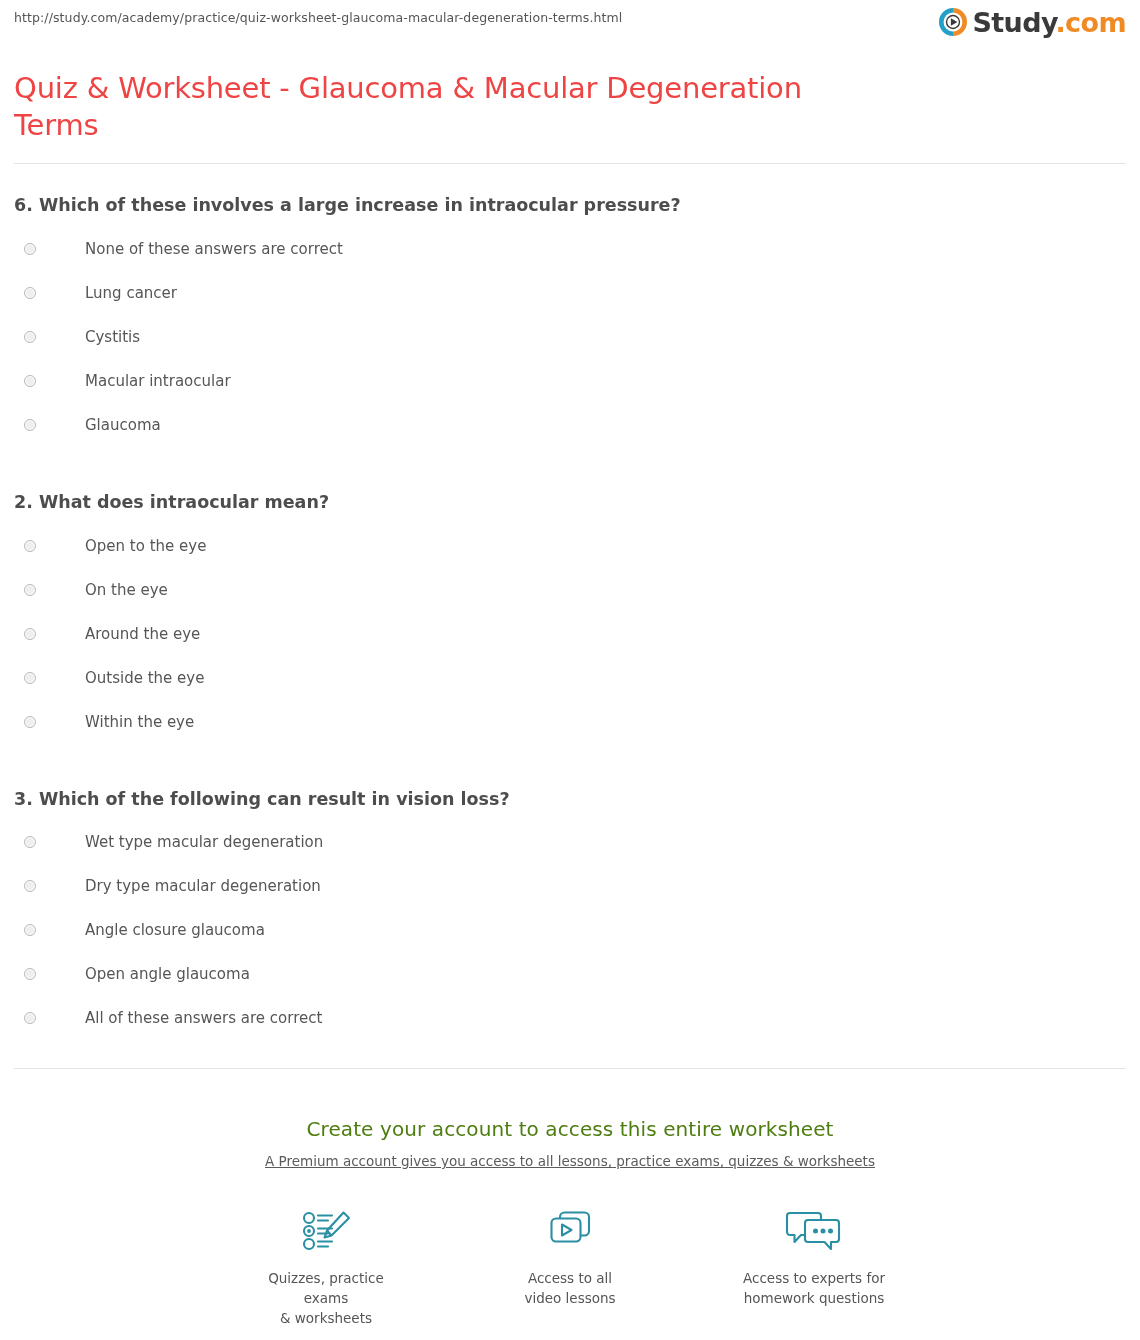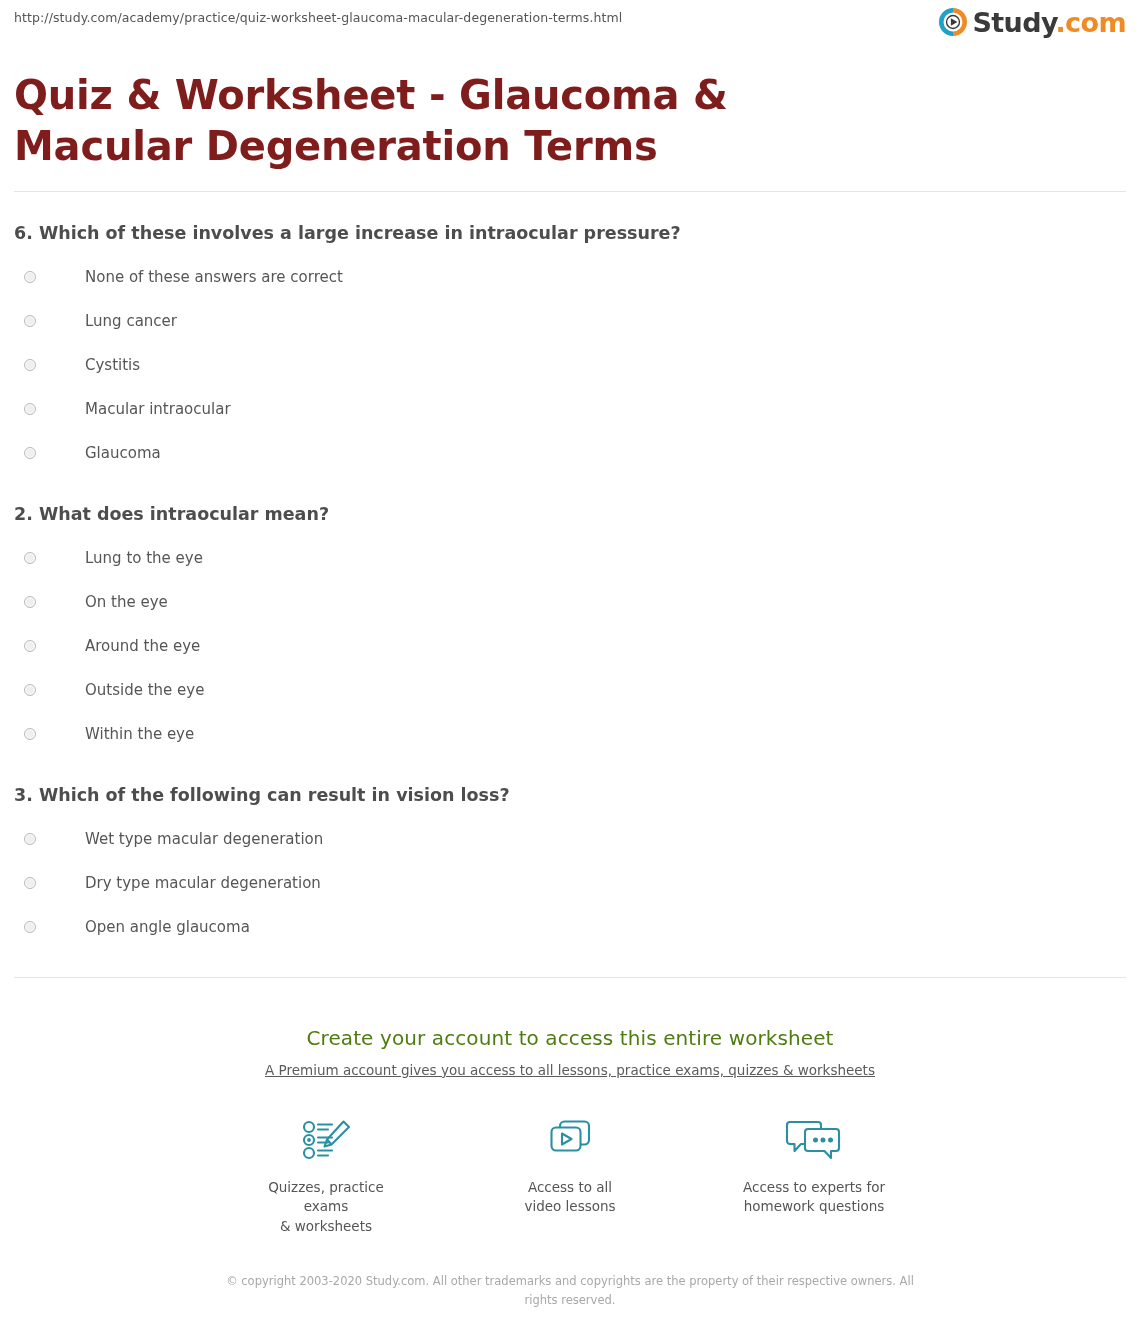--- a/index.html
+++ b/index.html
@@ -49,37 +49,37 @@
     letter-spacing: -0.6px;
     color: #3a3a3a;
     line-height: 1;
     font-family: "DejaVu Sans", "Liberation Sans", sans-serif;
   }
   .brand-dot { color: #f08a24; }
 
   
   .worksheet-title {
     margin: 14px 14px 0 14px;
-    font-size: 40px;
+    font-size: 29px;
     line-height: 1.28;
-    font-weight: 700;
-    color: #7f1d1d;
+    font-weight: 400;
+    color: #ef4444;
     letter-spacing: -0.2px;
     max-width: 830px;
   }
   .rule {
     height: 1px;
     background: #e4e4e4;
     margin: 19px 14px 0 14px;
     border: 0;
   }
 
   
   .quiz-body { padding: 0 14px; }
-  .question-block { margin-top: 28px; }
+  .question-block { margin-top: 44px; }
   .question-block:first-child { margin-top: 30px; }
   .question-text {
     font-size: 17.5px;
     font-weight: 700;
     color: #4d4d4d;
     line-height: 1.3;
     margin: 0 0 10px 0;
   }
   .answer-list {
     list-style: none;
@@ -210,21 +210,21 @@
         <span class="answer-label">Glaucoma</span>
       </li>
     </ul>
   </div>
 
   <div class="question-block">
     <p class="question-text">2. What does intraocular mean?</p>
     <ul class="answer-list">
       <li class="answer-item">
         <span class="radio-dot"></span>
-        <span class="answer-label">Lung to the eye</span>
+        <span class="answer-label">Open to the eye</span>
       </li>
       <li class="answer-item">
         <span class="radio-dot"></span>
         <span class="answer-label">On the eye</span>
       </li>
       <li class="answer-item">
         <span class="radio-dot"></span>
         <span class="answer-label">Around the eye</span>
       </li>
       <li class="answer-item">
@@ -244,21 +244,29 @@
       <li class="answer-item">
         <span class="radio-dot"></span>
         <span class="answer-label">Wet type macular degeneration</span>
       </li>
       <li class="answer-item">
         <span class="radio-dot"></span>
         <span class="answer-label">Dry type macular degeneration</span>
       </li>
       <li class="answer-item">
         <span class="radio-dot"></span>
+        <span class="answer-label">Angle closure glaucoma</span>
+      </li>
+      <li class="answer-item">
+        <span class="radio-dot"></span>
         <span class="answer-label">Open angle glaucoma</span>
+      </li>
+      <li class="answer-item">
+        <span class="radio-dot"></span>
+        <span class="answer-label">All of these answers are correct</span>
       </li>
     </ul>
   </div>
 
 </div>
 
 <hr class="rule" style="margin-top:28px">
 
 <div class="cta-section">
   <div class="cta-heading">Create your account to access this entire worksheet</div>

